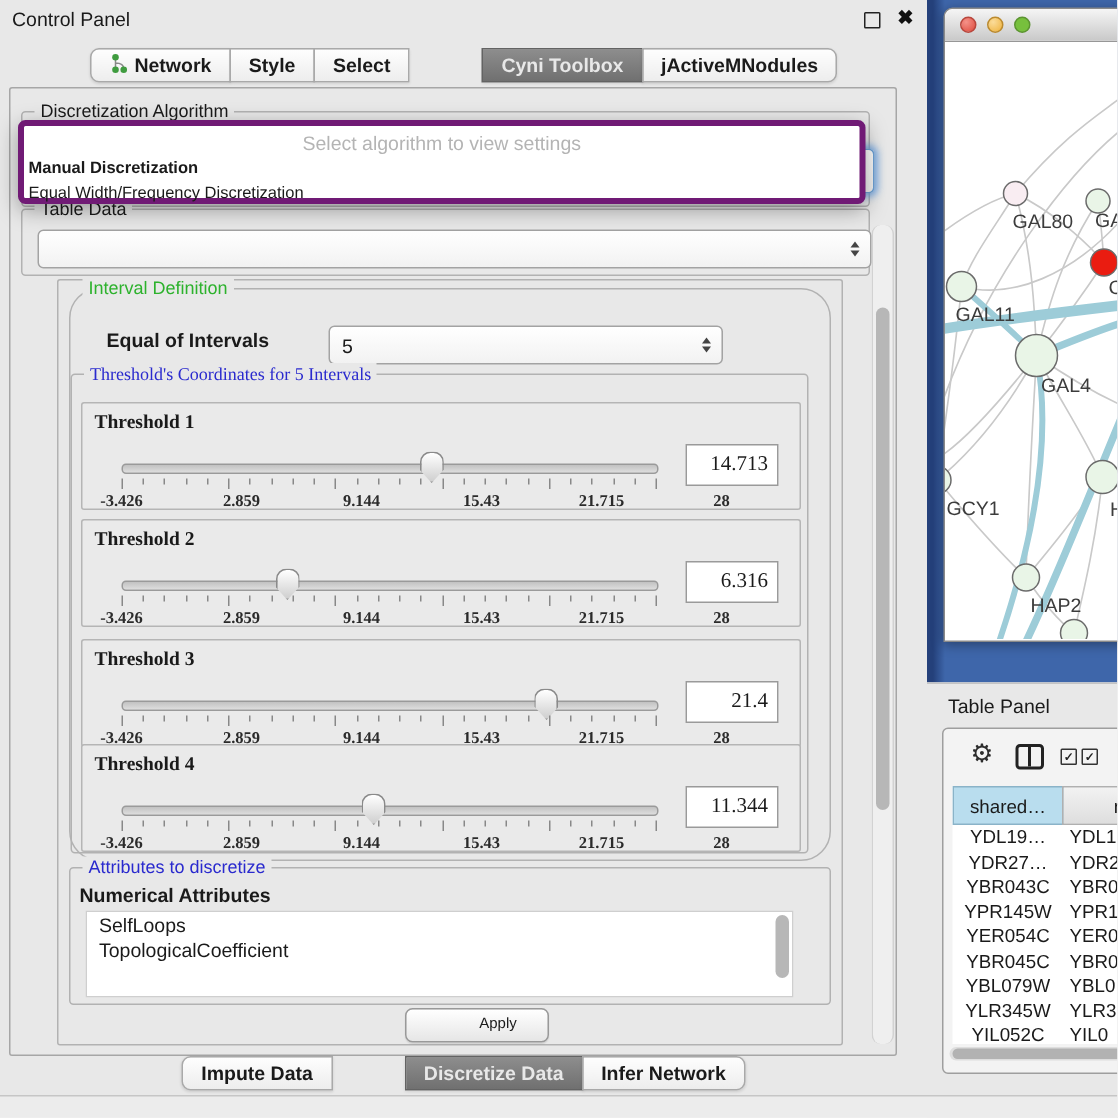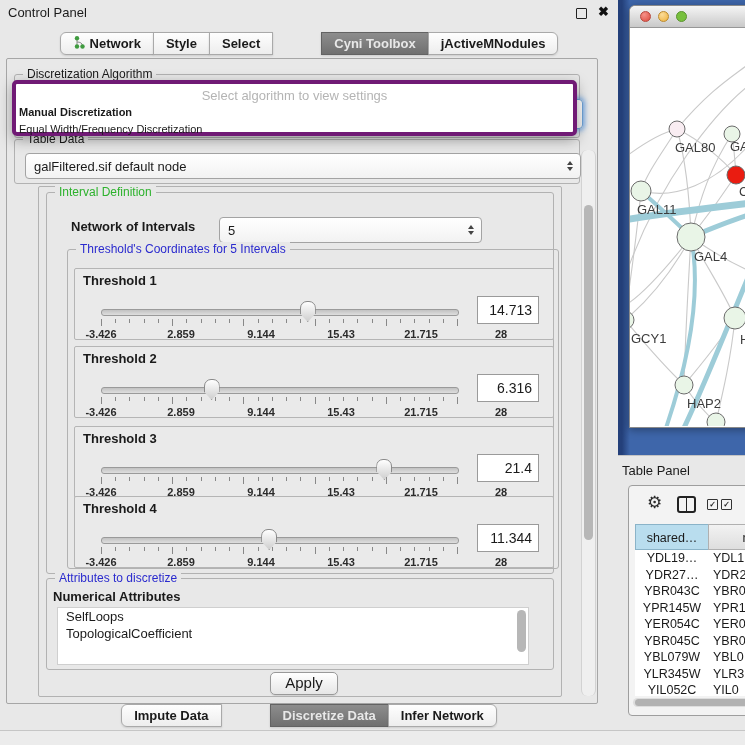--- a/index.html
+++ b/index.html
@@ -66,39 +66,39 @@
   .tlabel{position:absolute;transform:translateX(-50%);font-size:11px;font-weight:bold;color:#2b2b2b;white-space:nowrap;}
   .val-box{position:absolute;right:14px;top:27px;width:54px;height:26px;background:#fff;border:1px solid #9a9a9a;
     font-size:14px;text-align:right;line-height:26px;padding-right:6px;}
 
   .attr-sub{position:absolute;left:6px;top:10px;font-size:13px;font-weight:bold;}
   .attr-list{position:absolute;left:10px;top:28px;width:470px;height:56px;background:#fff;border:1px solid #cfcfcf;overflow:hidden;}
   .attr-item{font-size:13px;height:17px;line-height:17px;padding-left:8px;}
   .attr-sb{position:absolute;right:2px;top:2px;width:9px;height:42px;background:#b7b7b7;border-radius:5px;}
 
   .apply{position:absolute;left:231px;top:485px;width:66px;height:21px;border:1px solid #999;border-radius:5px;
-    background:linear-gradient(#ffffff,#e6e6e6);font-size:15px;text-align:center;line-height:20px;
-    box-shadow:0 1px 1px rgba(0,0,0,.1);}
+    background:linear-gradient(#ffffff,#e6e6e6);font-size:10px;text-align:center;line-height:20px;
+    box-shadow:0 1px 1px rgba(0,0,0,.1);padding-left:28px;}
 
   
   .rs{position:absolute;left:618px;top:0;width:127px;height:745px;overflow:hidden;background:#e8e8e8;}
   .net-area{position:absolute;left:0;top:0;width:127px;height:455px;
     background:linear-gradient(90deg,#24407a 0px,#24407a 4px,#3e66aa 12px,#3e66aa 100%);}
   .net-win{position:absolute;left:11px;top:5px;width:130px;height:421px;background:#fff;border:1px solid #8a8a8a;
     border-radius:6px 0 0 0;box-shadow:0 2px 8px rgba(0,0,0,.35);}
   .net-titlebar{position:absolute;left:0;top:0;width:100%;height:22px;background:linear-gradient(#f5f5f5,#c9c9c9);
     border-bottom:1px solid #979797;border-radius:6px 0 0 0;box-sizing:border-box;}
   .tl{position:absolute;top:5px;width:11px;height:11px;border-radius:50%;box-sizing:border-box;}
   .tl.red{left:10px;background:radial-gradient(circle at 35% 30%,#f59289,#dd4a3d);border:1px solid #b8463c;}
   .tl.yel{left:28px;background:radial-gradient(circle at 35% 30%,#fbdc9a,#eeb23c);border:1px solid #bb8a2e;}
   .tl.grn{left:46px;background:radial-gradient(circle at 35% 30%,#c4eda0,#77c03d;);border:1px solid #5c9431;background-color:#77c03d;}
   .net-svg{position:absolute;left:0;top:22px;}
 
   .tp{position:absolute;left:0;top:455px;width:127px;height:290px;background:#e8e8e8;border-top:1px solid #c4c4c4;}
-  .tp-title{position:absolute;left:4px;top:7px;font-size:13px;}
+  .tp-title{position:absolute;left:14px;top:7px;font-size:13px;}
   .tp-inner{position:absolute;left:10px;top:29px;width:140px;height:229px;background:#f3f3f3;border:1px solid #9e9e9e;
     border-radius:4px;overflow:hidden;}
   .gear{position:absolute;left:18px;top:6px;font-size:17px;color:#2c2c2c;}
   .spliticon{position:absolute;left:48px;top:10px;width:15px;height:13px;border:2px solid #222;border-radius:3px;
     background:linear-gradient(90deg,transparent 44%,#222 44%,#222 56%,transparent 56%);}
   .cbx{position:absolute;top:13px;width:9px;height:9px;border:1.5px solid #333;border-radius:1px;font-size:8px;
     line-height:9px;text-align:center;font-weight:bold;color:#222;}
   .cbx.c1{left:78px;} .cbx.c2{left:92px;}
   .tp-table{position:absolute;left:6px;top:38px;width:170px;height:172px;background:#fff;overflow:hidden;}
   .tp-header{display:flex;height:26px;}
@@ -163,42 +163,41 @@
         <div class="popup-ph">Select algorithm to view settings</div>
         <div id="popup-items">
             <div class="popup-item bold">Manual Discretization</div>
             <div class="popup-item">Equal Width/Frequency Discretization</div>
           </div>
       </div>
 
       <div class="group" style="left:7px;top:80px;width:564px;height:43px;">
         <span class="group-title">Table Data</span>
         <div class="combo" style="left:10px;top:13px;width:546px;height:24px;">
-          <span>galFiltered.sif default node</span>
           <span class="arrows">
               <span class="arr-up"></span>
               <span class="arr-dn"></span>
             </span>
         </div>
       </div>
 
       <div class="settings">
 
-        <div class="group" style="left:7px;top:5px;width:506px;height:380px;">
+        <div class="group" style="left:7px;top:5px;width:506px;height:380px;border-radius:20px;">
           <span class="group-title gt-green">Interval Definition</span>
-          <div class="num-label">Network of Intervals</div>
+          <div class="num-label">Equal of Intervals</div>
           <div class="combo" style="left:172px;top:24px;width:253px;height:24px;">
             <span>5</span>
             <span class="arrows">
                 <span class="arr-up"></span>
                 <span class="arr-dn"></span>
               </span>
           </div>
 
-          <div class="group" style="left:20px;top:56px;width:490px;height:318px;">
+          <div class="group" style="left:0;top:56px;width:490px;height:318px;font-family:Liberation Serif, serif;">
             <span class="group-title gt-blue">Threshold's Coordinates for 5 Intervals</span>
             <div id="thresholds">
                 <div class="thr" style="top: 18px;">
                   <div class="thr-title">Threshold 1</div>
                   <div class="sld">
                     <div class="sld-track"></div>
                     <div class="sld-handle" style="left: calc(57.72% - 7px);"></div>
                     <div class="sld-ticks">
                       <span class="tick major" style="left: 0%;"></span>
                       <span class="tick" style="left: 4%;"></span>

